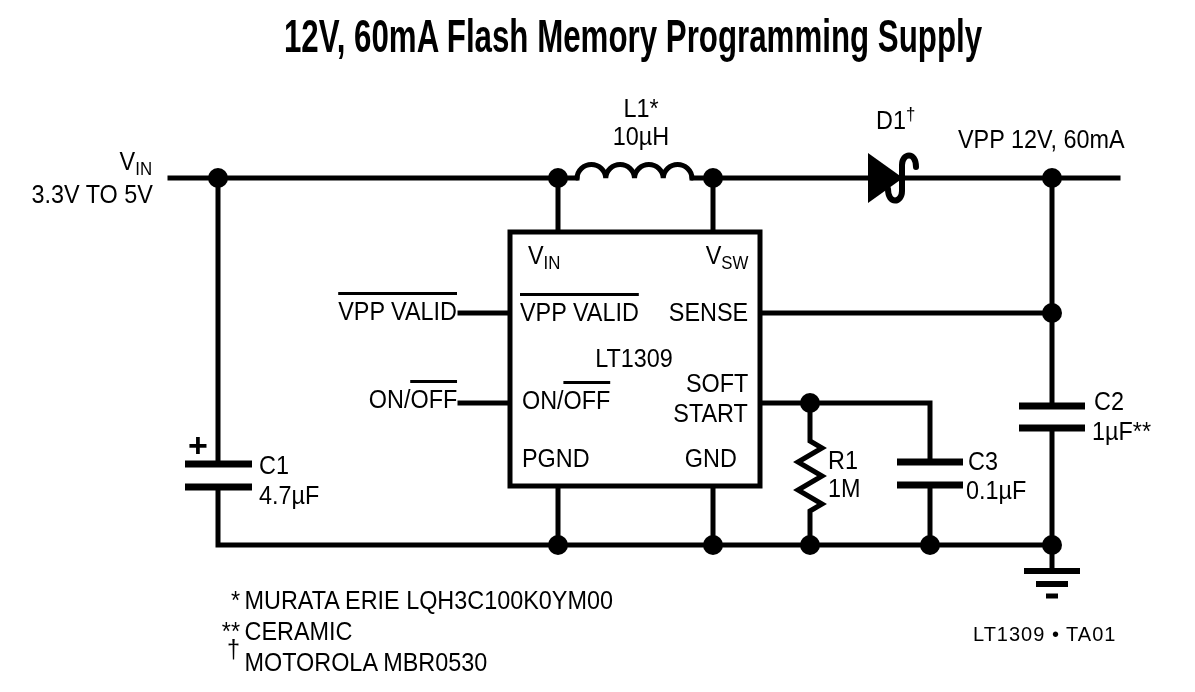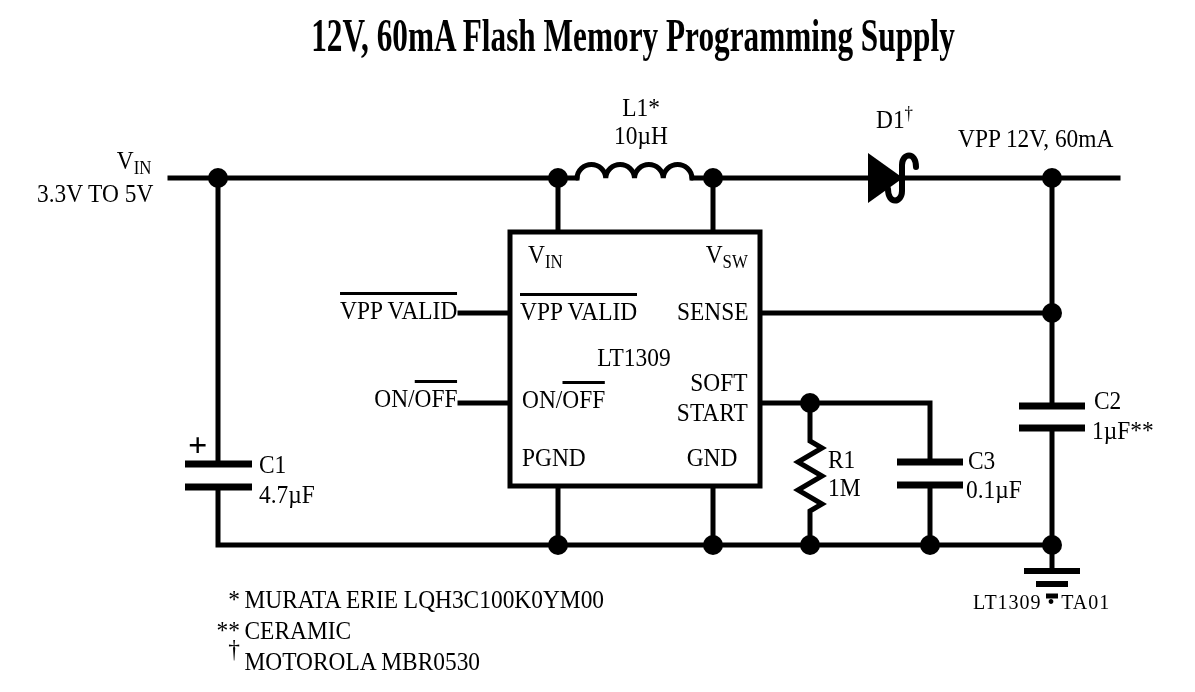--- a/index.html
+++ b/index.html
@@ -1,18 +1,18 @@
 <!DOCTYPE html>
 <html><head>
 <meta charset="utf-8">
 <style>
   html,body{margin:0;padding:0;background:#fff;}
   .stage{
     position:relative;width:1195px;height:692px;background:#ffffff;
-    font-family:Liberation Serif, serif;color:#000;overflow:hidden;
+    font-family:Liberation Sans, sans-serif;color:#000;overflow:hidden;
   }
   .stage svg{position:absolute;left:0;top:0;}
   .lbl{position:absolute;font-size:26px;line-height:1;white-space:nowrap;color:#000;}
   .anchor-l{transform:scaleX(.9);transform-origin:0 0;}
   .anchor-r{transform:scaleX(.9);transform-origin:100% 0;}
   .anchor-c{transform:translateX(-50%) scaleX(.9);}
   .sub{font-size:72%;position:relative;top:5px;}
   .sup{font-size:72%;position:relative;top:-9px;}
   .ovl{display:inline-block;border-top:3px solid #000;padding-top:3px;line-height:1;}
   .novl{display:inline-block;border-top:3px solid transparent;padding-top:3px;line-height:1;}
@@ -149,15 +149,15 @@
   <div class="lbl anchor-l" style="left:195px;top:587px">
     <span class="note-marker">*</span><span>MURATA ERIE LQH3C100K0YM00</span>
   </div>
   <div class="lbl anchor-l" style="left:195px;top:618px">
     <span class="note-marker">**</span><span>CERAMIC</span>
   </div>
   <div class="lbl anchor-l" style="left:195px;top:649px">
     <span class="note-marker raised">†</span><span>MOTOROLA MBR0530</span>
   </div>
 
-  <div class="lbl footer" style="left:973px;top:592px">LT1309 • TA01</div>
+  <div class="lbl footer" style="left:973px;top:624px">LT1309 • TA01</div>
 
 </div>
 
 </body></html>

